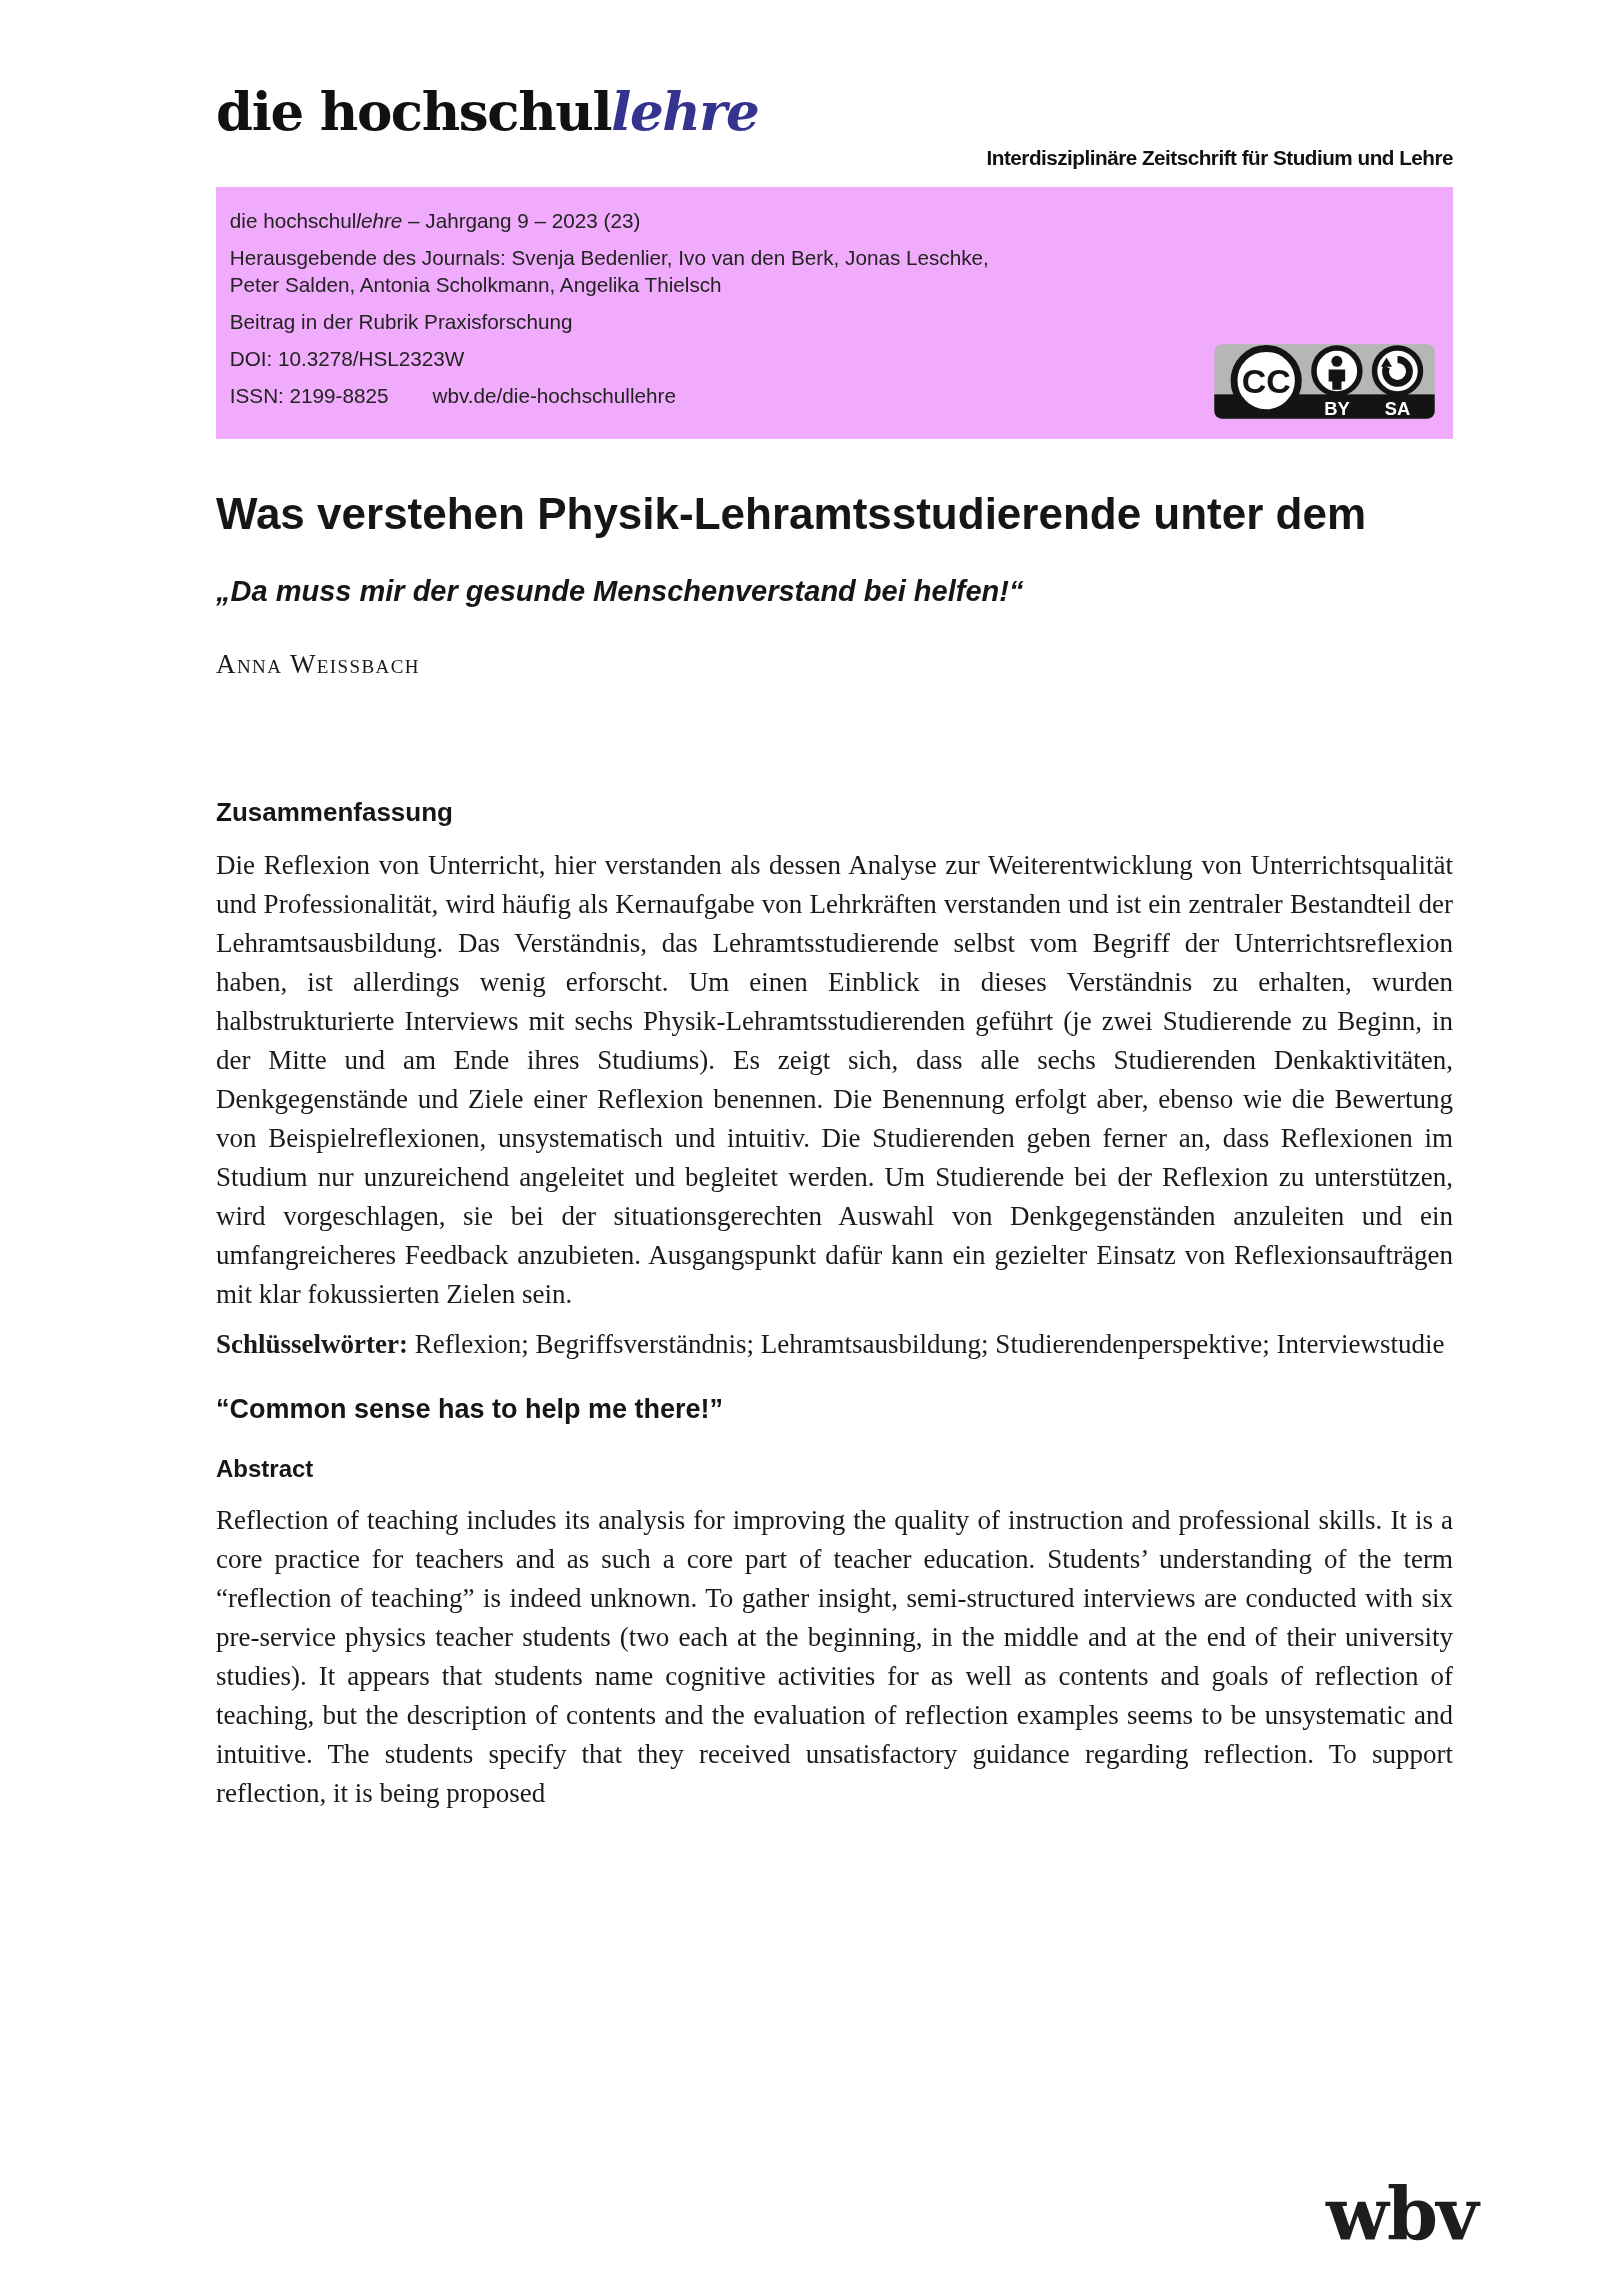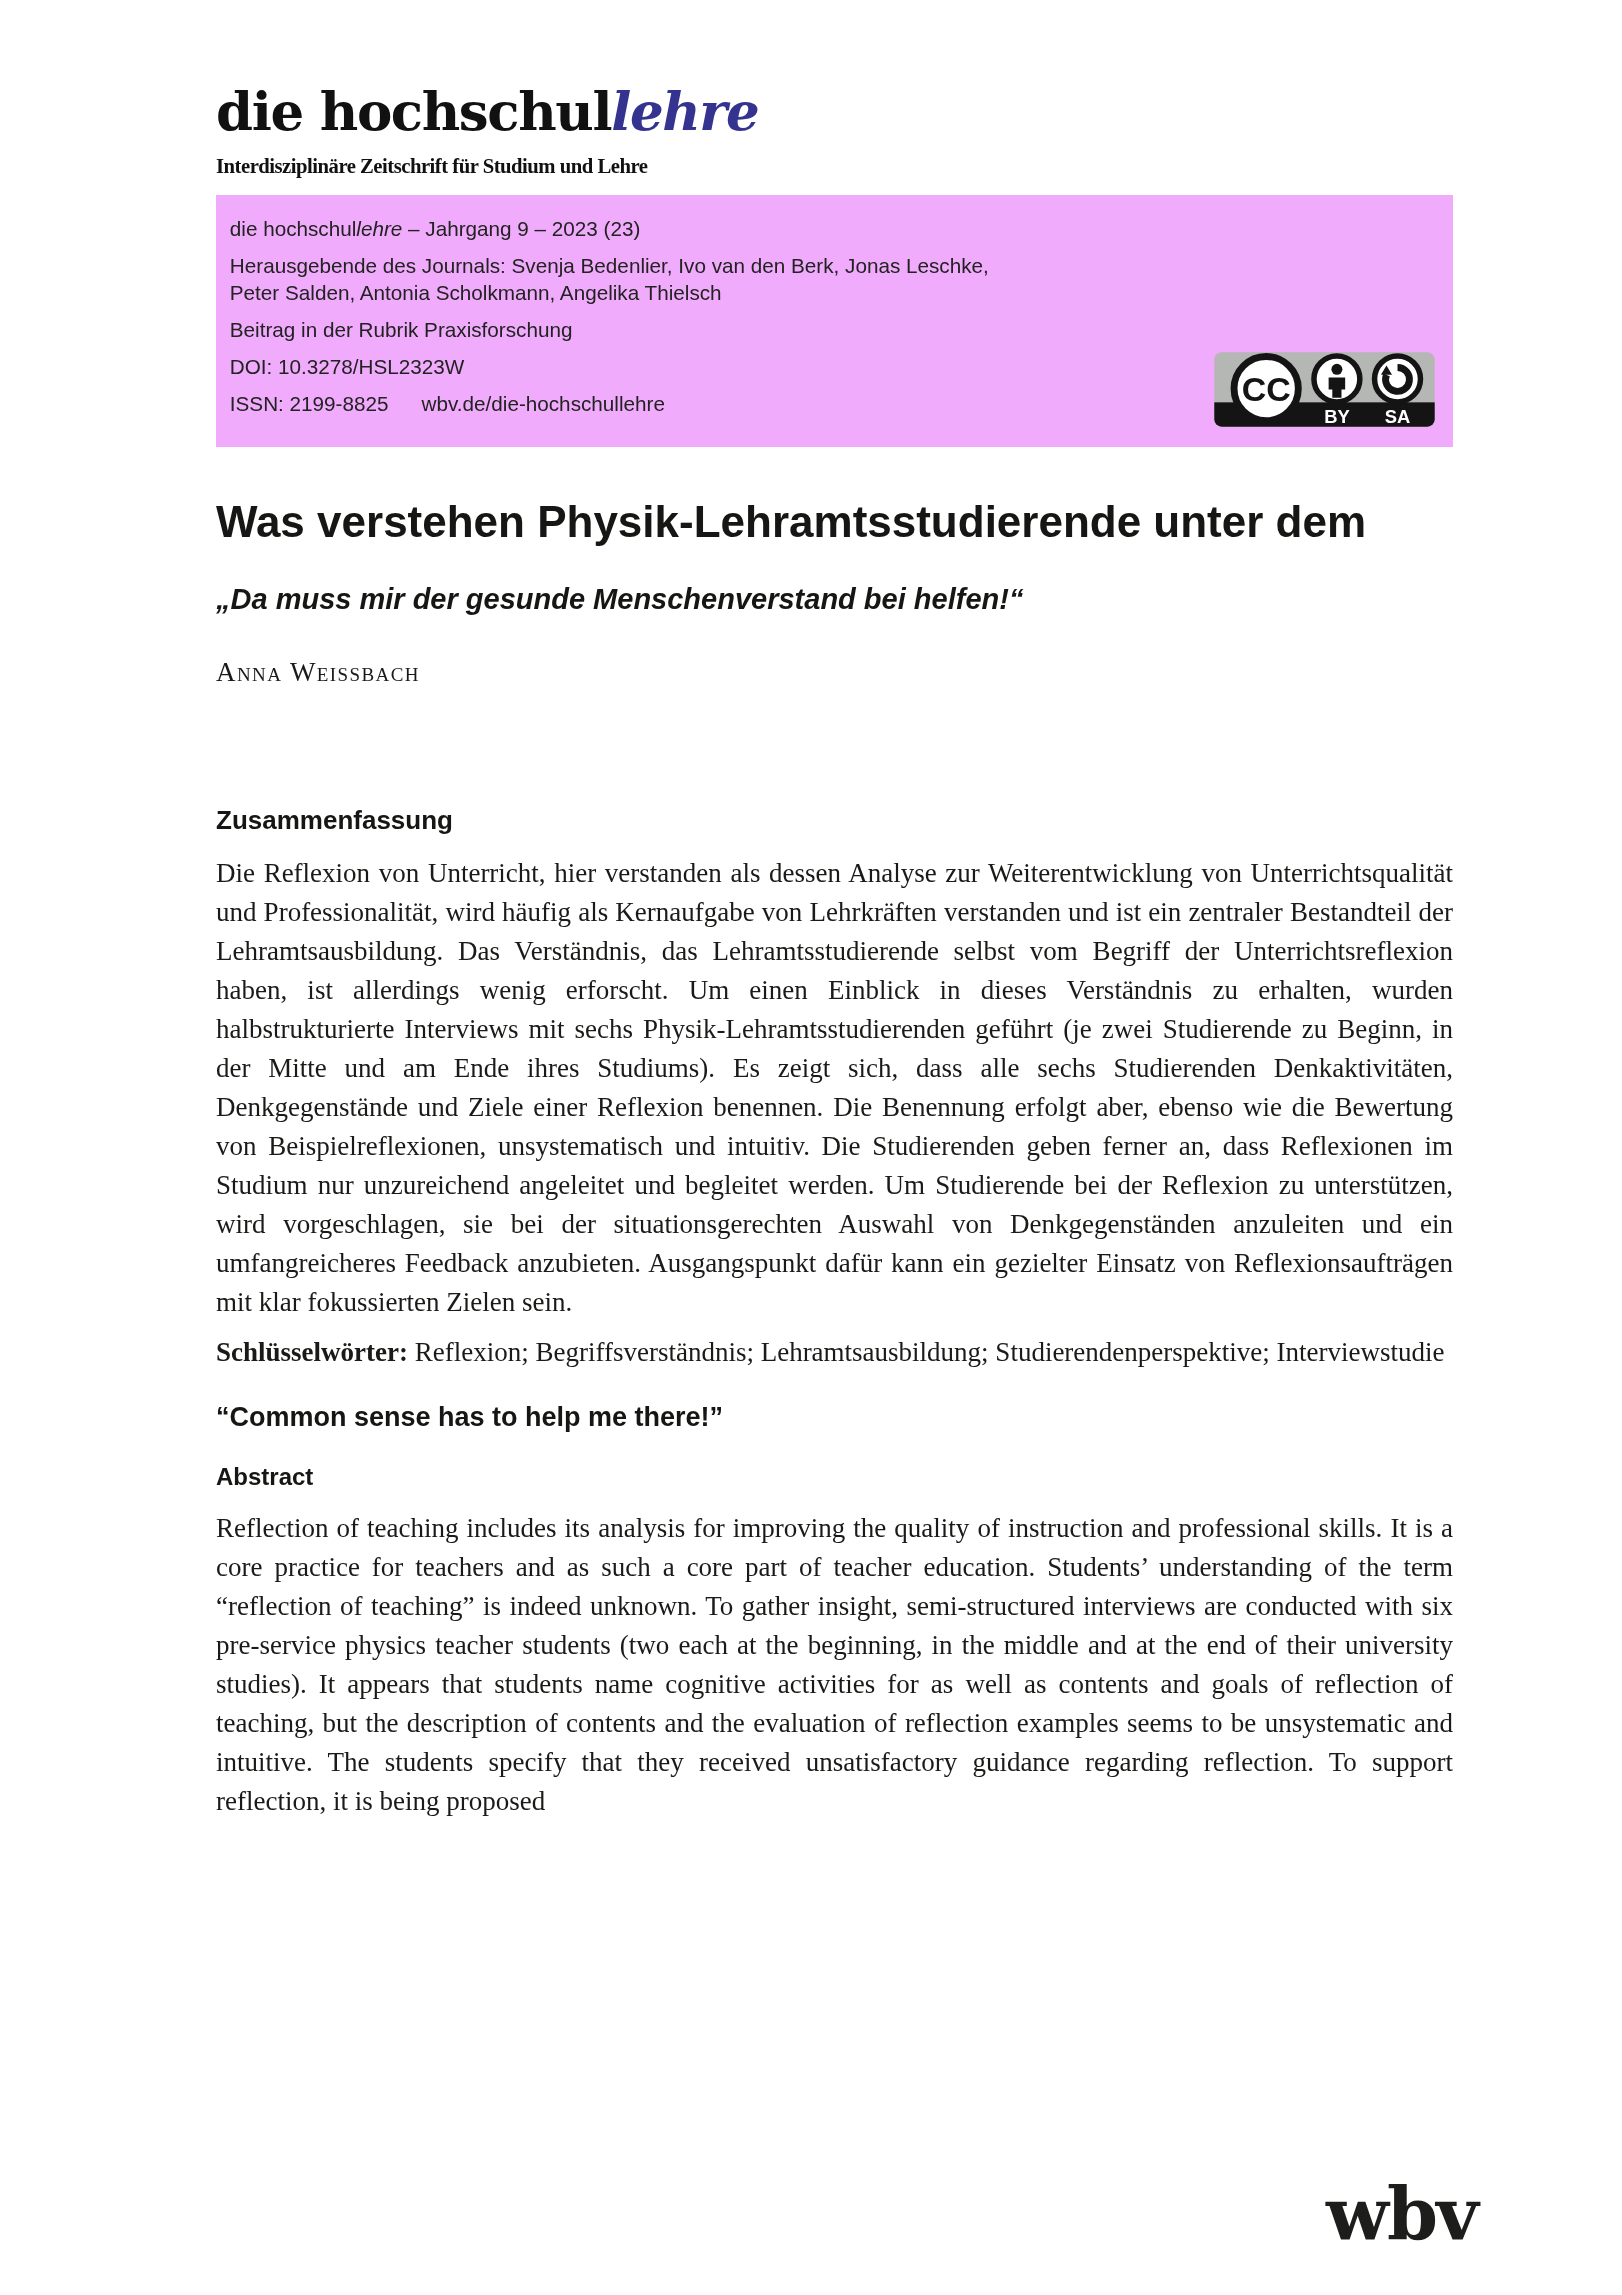--- a/index.html
+++ b/index.html
@@ -26,46 +26,47 @@
     line-height:55px;
     letter-spacing:-1.4px;
     color:#111111;
     white-space:nowrap;
   }
   .logo-line .logo-accent {
     font-style:italic;
     color:#34338f;
   }
   .logo-tagline {
-    font-family:Liberation Serif, serif;
+    font-family:Liberation Sans, sans-serif;
     font-weight:bold;
     font-size:20.7px;
     line-height:24px;
     letter-spacing:-0.5px;
     color:#111111;
-    margin-top:15px;
+    margin-top:7px;
     white-space:nowrap;
+    text-align:right;
   }
 
   
   .meta-box {
     margin-top:16.5px;
     background:#f0abfc;
     padding:20px 15.6px 20px 13.8px;
     position:relative;
     font-family:"Liberation Sans", sans-serif;
     font-size:20.7px;
     line-height:27px;
     color:#222220;
     box-sizing:border-box;
   }
   .meta-entry { margin:0 0 10px 0; }
   .meta-entry:last-child { margin-bottom:0; }
   .meta-italic { font-style:italic; }
-  .meta-url { margin-left:33px; color:#222220; text-decoration:none; }
+  .meta-url { margin-left:44px; color:#222220; text-decoration:none; }
 
   
   .cc-badge {
     position:absolute;
     right:15.6px; bottom:17.4px;
     width:225px; height:79px;
     display:block;
     text-decoration:underline;
   }
 

